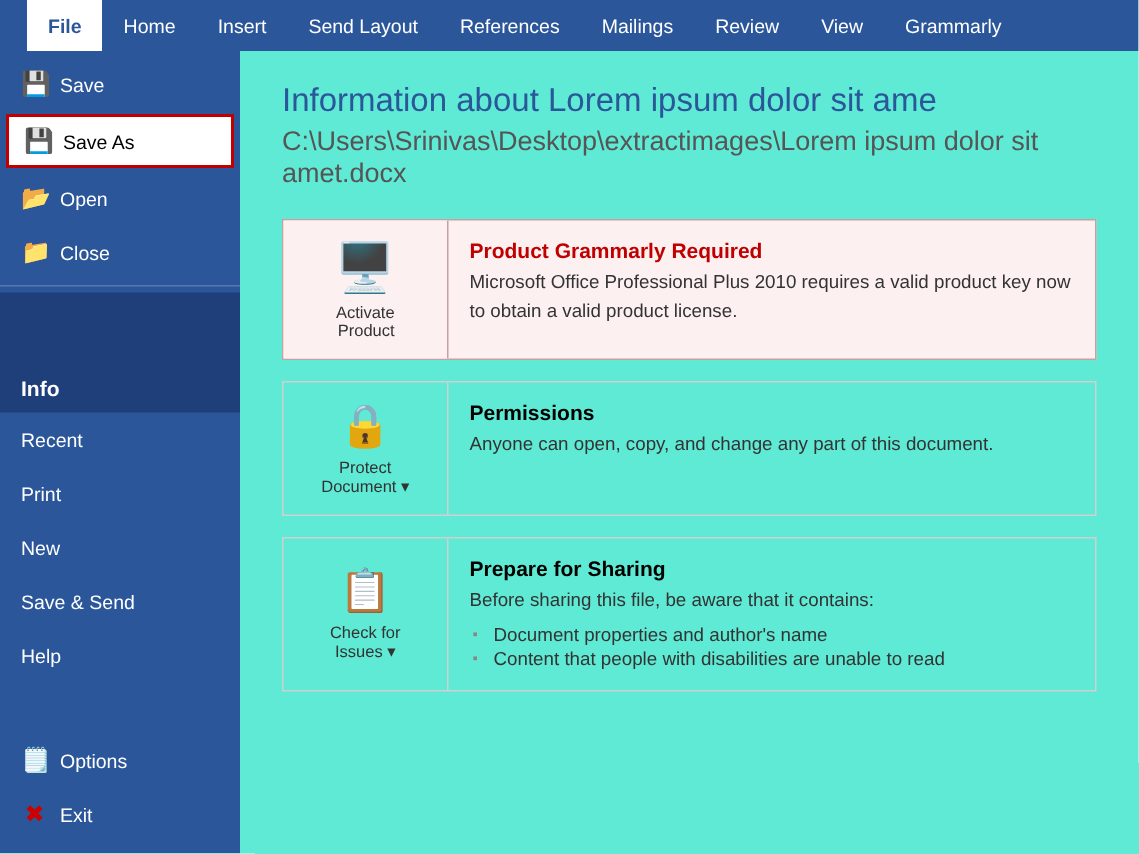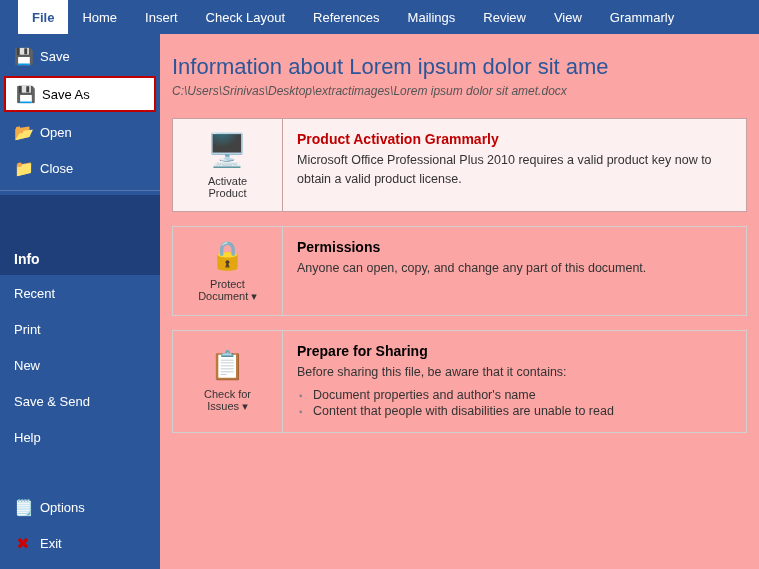--- a/index.html
+++ b/index.html
@@ -71,37 +71,36 @@
       margin: 4px 0;
     }
     .sidebar-bottom {
       margin-top: auto;
       padding-bottom: 8px;
     }
 
     
     .content-panel {
       flex: 1;
-      padding: 20px 12px;
+      padding: 20px 28px;
       overflow-y: auto;
-      background: #fca5a5;
+      background: #5eead4;
     }
     .doc-title {
       font-size: 22px;
       font-weight: 300;
       color: #2b579a;
       margin-bottom: 4px;
       white-space: nowrap;
       overflow: hidden;
     }
     .doc-path {
-      font-size: 12px;
+      font-size: 18px;
       color: #555;
       margin-bottom: 20px;
-      font-style: italic;
     }
 
     
     .info-card {
       display: flex;
       border: 1px solid #d0d0d0;
       margin-bottom: 14px;
       min-height: 80px;
     }
     .info-card.activation {
@@ -182,21 +181,21 @@
       text-align: center;
     }
   </style>
 </head>
 <body>
 
 <div class="ribbon-tabs">
   <div class="ribbon-tab active">File</div>
   <div class="ribbon-tab">Home</div>
   <div class="ribbon-tab">Insert</div>
-  <div class="ribbon-tab">Check Layout</div>
+  <div class="ribbon-tab">Send Layout</div>
   <div class="ribbon-tab">References</div>
   <div class="ribbon-tab">Mailings</div>
   <div class="ribbon-tab">Review</div>
   <div class="ribbon-tab">View</div>
   <div class="ribbon-tab">Grammarly</div>
 </div>
 
 <div class="main-area">
 
   <div class="sidebar">
@@ -250,25 +249,25 @@
     </div>
   </div>
 
   <div class="content-panel">
     <div class="doc-title">Information about Lorem ipsum dolor sit ame</div>
     <div class="doc-path">C:\Users\Srinivas\Desktop\extractimages\Lorem ipsum dolor sit amet.docx</div>
 
     <div class="info-card activation">
       <div class="card-icon-area">
         <span class="icon-activate">🖥️</span>
-        <span style="white-space:pre-line;">Activate
+        <span style="white-space:pre-line;text-align:right;">Activate
 Product</span>
       </div>
       <div class="card-content">
-        <div class="card-title">Product Activation Grammarly</div>
+        <div class="card-title">Product Grammarly Required</div>
         <div class="card-desc">Microsoft Office Professional Plus 2010 requires a valid product key now to obtain a valid product license.</div>
       </div>
     </div>
 
     <div class="info-card">
       <div class="card-icon-area">
         <span class="icon-protect">🔒</span>
         <span style="white-space:pre-line;">Protect
 Document ▾</span>
       </div>

